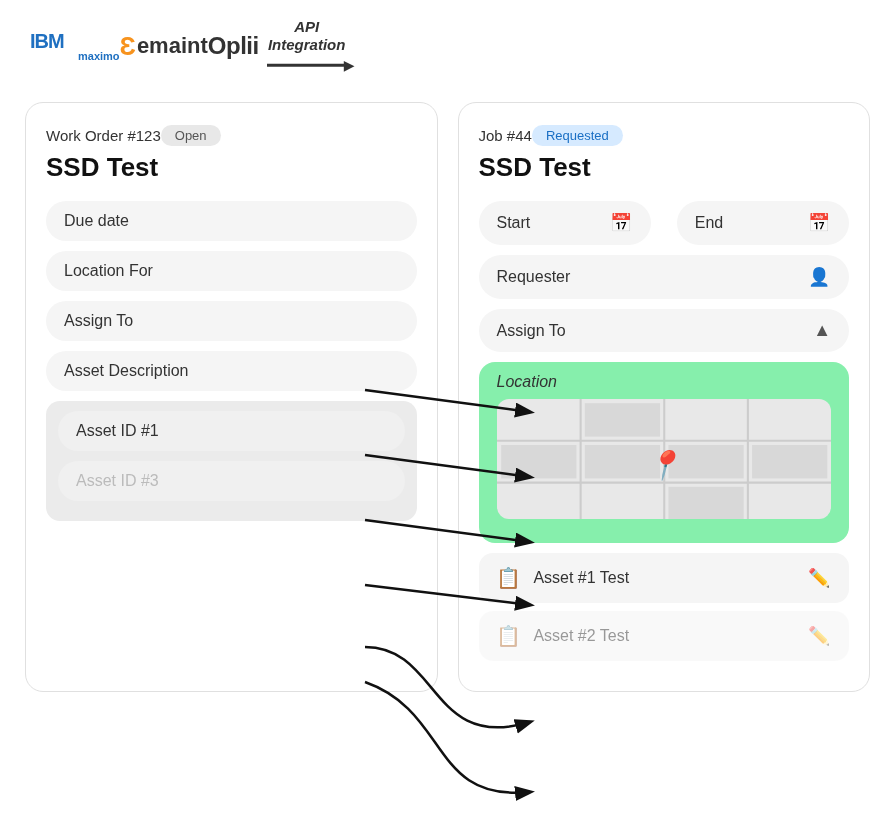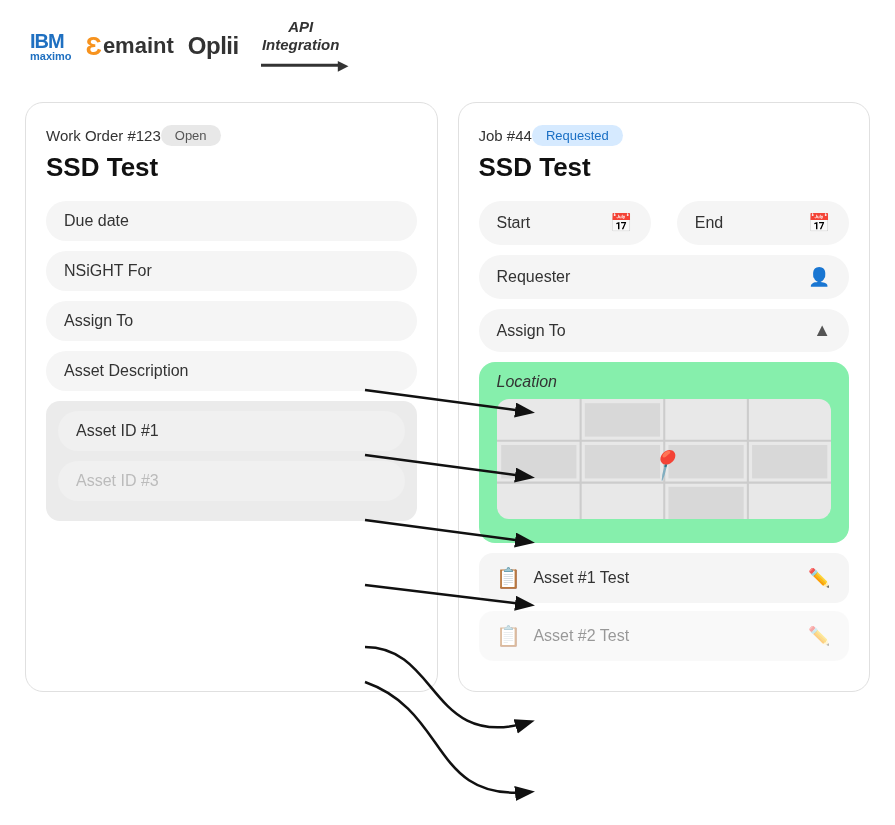--- a/index.html
+++ b/index.html
@@ -10,37 +10,37 @@
       font-family: -apple-system, BlinkMacSystemFont, 'Segoe UI', sans-serif;
       overflow: hidden;
       position: relative;
     }
 
     
     .header {
       display: flex;
       align-items: center;
       padding: 18px 30px;
-      gap: 14px;
     }
 
     .logo-ibm {
       font-size: 20px;
       font-weight: 900;
       color: #1F70C1;
       letter-spacing: -1px;
       line-height: 1;
     }
     .logo-ibm-sub {
       font-size: 11px;
       font-weight: 700;
       color: #1F70C1;
       display: block;
       text-align: center;
       margin-top: -2px;
+      margin-left: 48px;
     }
     .logo-emaint {
       font-size: 22px;
       font-weight: 700;
       color: #333;
       display: flex;
       align-items: center;
       gap: 1px;
     }
     .logo-emaint .e-icon {
@@ -328,21 +328,21 @@
 <div class="main-content">
 
   <div class="card">
     <div class="card-header">
       <span class="card-title-small">Work Order #123</span>
       <span class="card-badge badge-open">Open</span>
     </div>
     <div class="card-title-large">SSD Test</div>
 
     <div class="field-row">Due date</div>
-    <div class="field-row">NSiGHT For</div>
+    <div class="field-row">Location For</div>
     <div class="field-row">Assign To</div>
     <div class="field-row">Asset Description</div>
 
     <div class="sub-card">
       <div class="field-row-inner">Asset ID #1</div>
       <div class="field-row-inner muted">Asset ID #3</div>
     </div>
   </div>
 
   <svg style="position:absolute; left:0; top:100px; width:895px; height:720px; pointer-events:none; z-index:10;">

